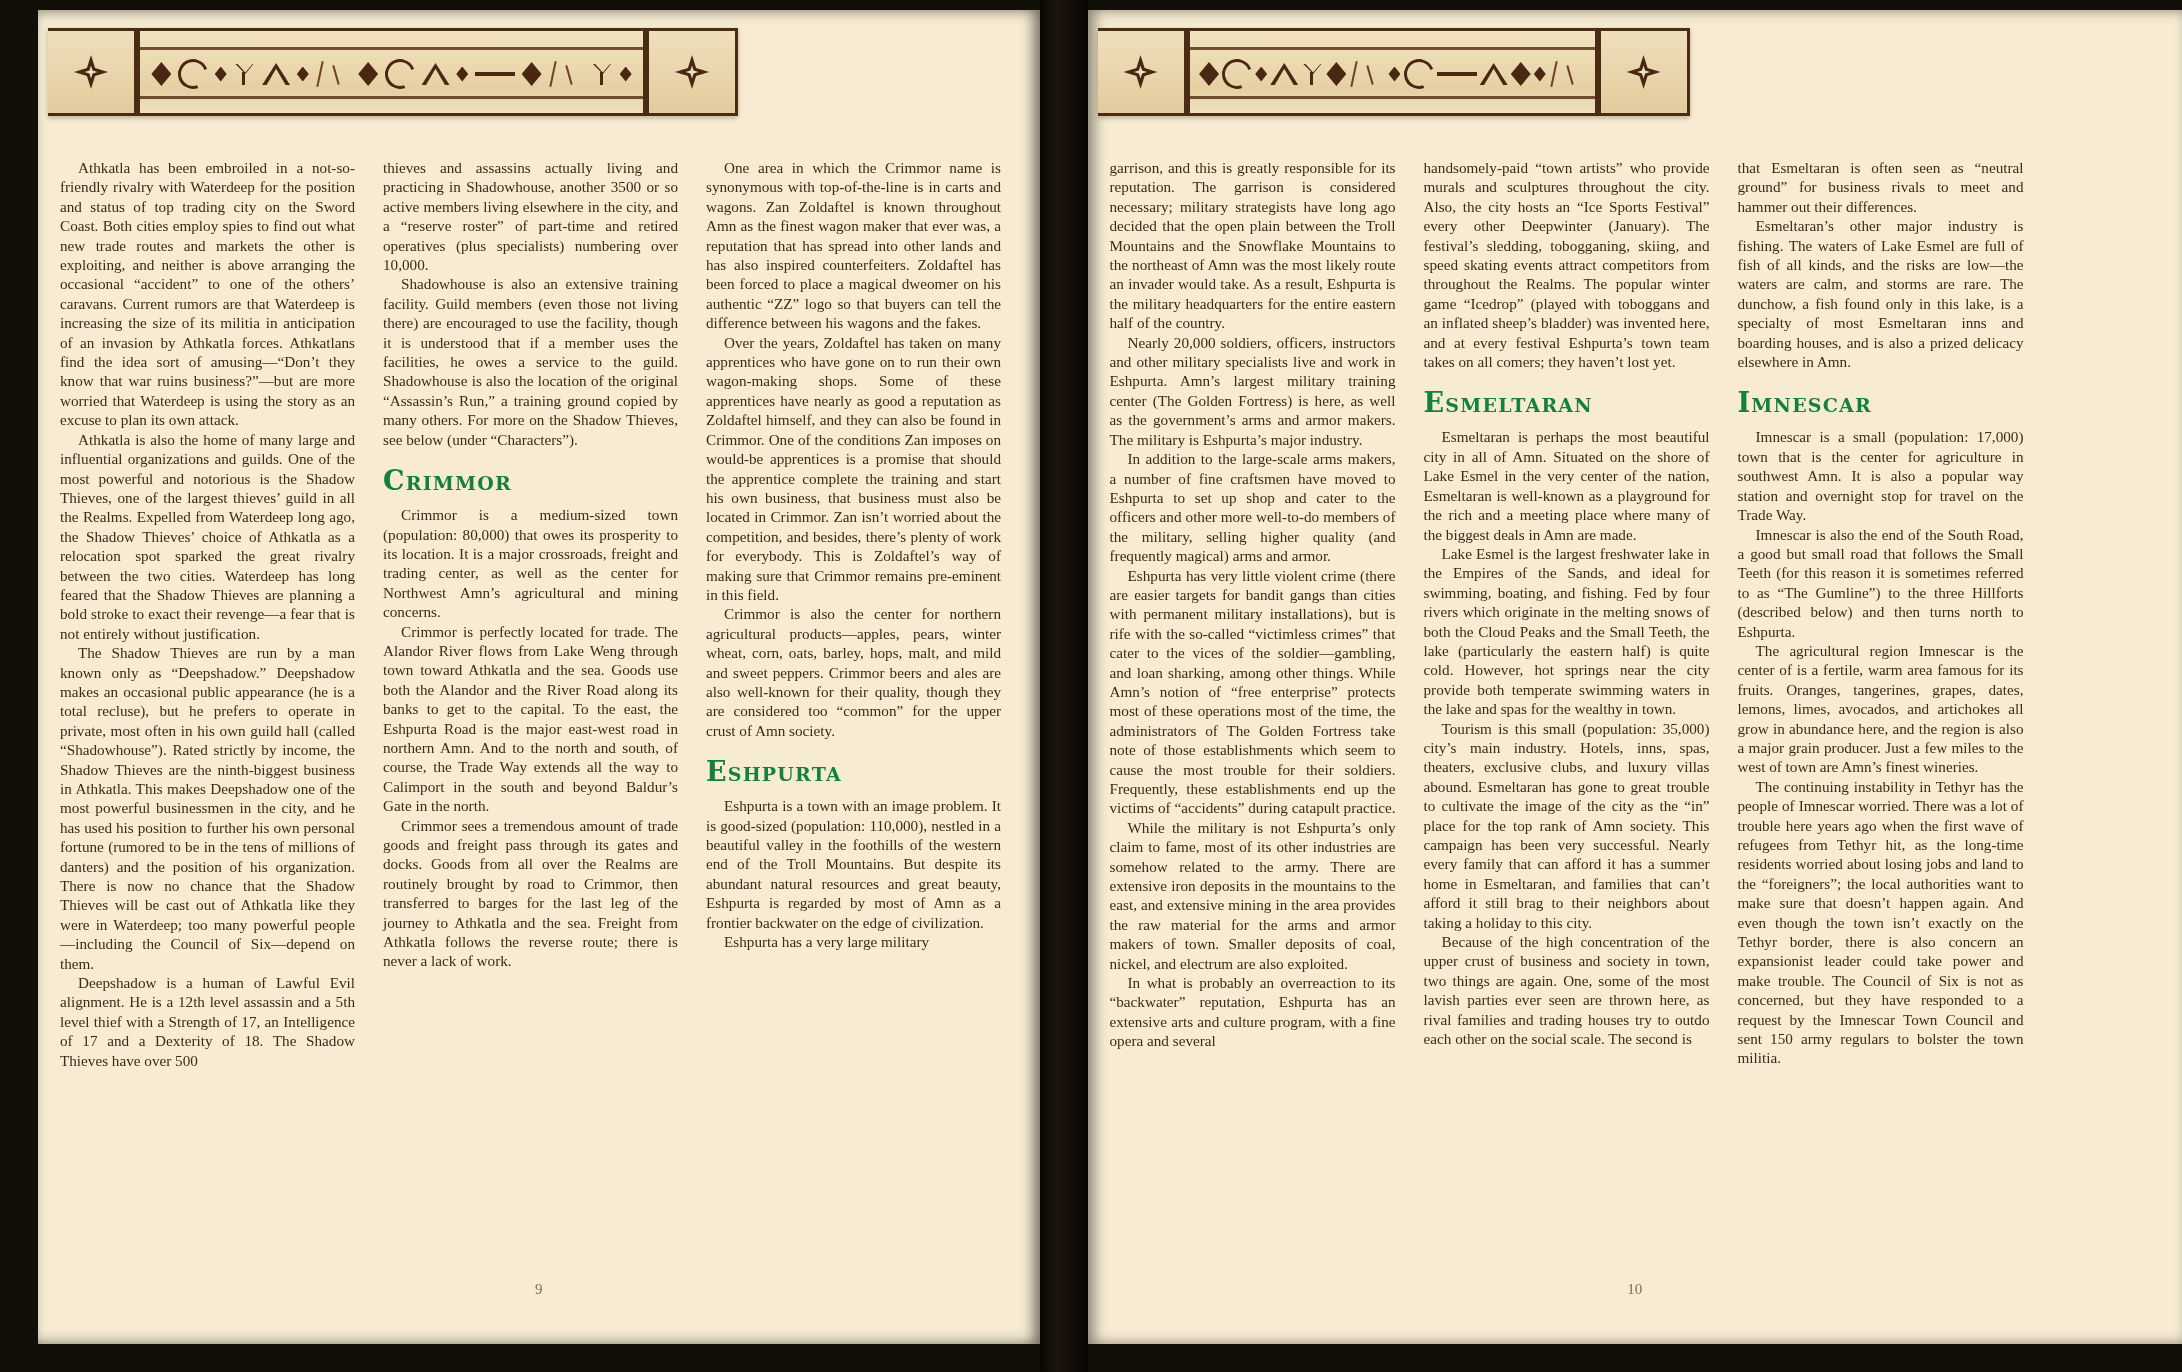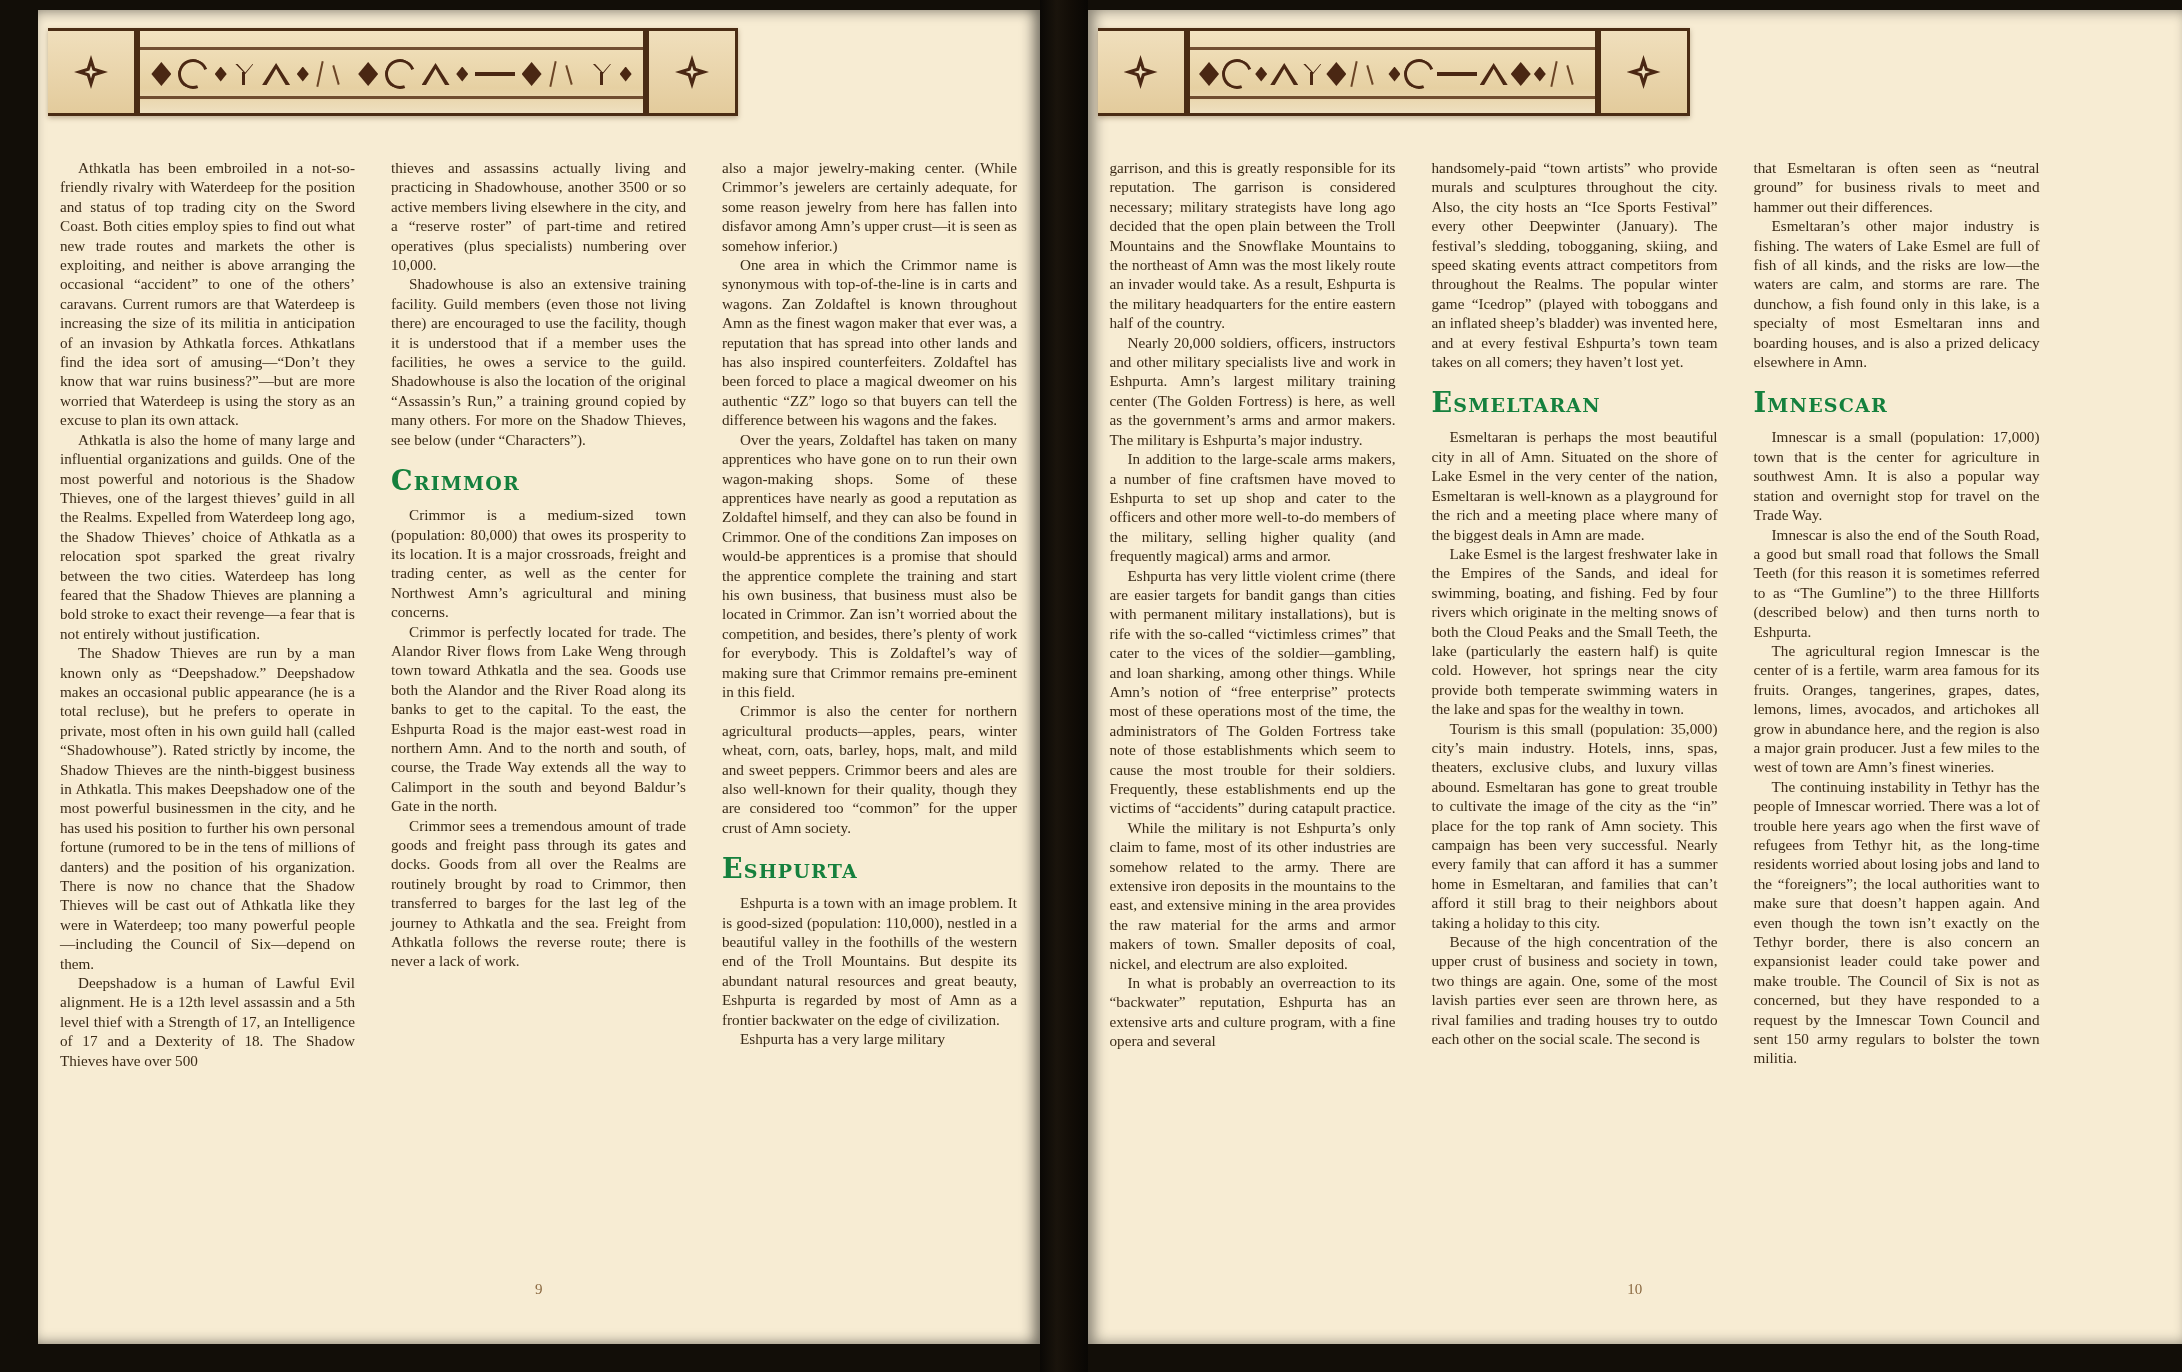--- a/index.html
+++ b/index.html
@@ -101,21 +101,21 @@
   .gl-crack::before{content:"";position:absolute;left:4px;top:0;width:2px;height:26px;
     background:#6b4526;transform:rotate(12deg);}
   .gl-crack::after{content:"";position:absolute;left:20px;top:4px;width:2px;height:20px;
     background:#6b4526;transform:rotate(-16deg);}
   .gl-bar{width:40px;height:4px;background:#4a2713;}
 
   
   .cols{
     display:flex;
     margin:42px 20px 0 22px;
-    gap:36px;
+    gap:28px;
   }
   .page-left .cols{margin-left:22px;margin-right:18px;}
   .col{
     width:295px;
     font-size:15.2px;
     line-height:19.4px;
     color:#3a2a17;
     text-align:justify;
     -webkit-hyphens:auto;hyphens:auto;
   }
@@ -185,21 +185,20 @@
         </div>
       <div class="col">
           <p class="noind">thieves and assassins actually living and practicing in Shadowhouse, another 3500 or so active members living elsewhere in the city, and a “reserve roster” of part-time and retired operatives (plus specialists) numbering over 10,000.</p>
           <p>Shadowhouse is also an extensive training facility. Guild members (even those not living there) are encouraged to use the facility, though it is understood that if a member uses the facilities, he owes a service to the guild. Shadowhouse is also the location of the original “Assassin’s Run,” a training ground copied by many others. For more on the Shadow Thieves, see below (under “Characters”).</p>
           <h2 class="section">Crimmor</h2>
           <p>Crimmor is a medium-sized town (population: 80,000) that owes its prosperity to its location. It is a major crossroads, freight and trading center, as well as the center for Northwest Amn’s agricultural and mining concerns.</p>
           <p>Crimmor is perfectly located for trade. The Alandor River flows from Lake Weng through town toward Athkatla and the sea. Goods use both the Alandor and the River Road along its banks to get to the capital. To the east, the Eshpurta Road is the major east-west road in northern Amn. And to the north and south, of course, the Trade Way extends all the way to Calimport in the south and beyond Baldur’s Gate in the north.</p>
           <p>Crimmor sees a tremendous amount of trade goods and freight pass through its gates and docks. Goods from all over the Realms are routinely brought by road to Crimmor, then transferred to barges for the last leg of the journey to Athkatla and the sea. Freight from Athkatla follows the reverse route; there is never a lack of work.</p>
         </div>
       <div class="col">
-          <p class="noind">also a major jewelry-making center. (While Crimmor’s jewelers are certainly adequate, for some reason jewelry from here has fallen into disfavor among Amn’s upper crust—it is seen as somehow inferior.)</p>
           <p>One area in which the Crimmor name is synonymous with top-of-the-line is in carts and wagons. Zan Zoldaftel is known throughout Amn as the finest wagon maker that ever was, a reputation that has spread into other lands and has also inspired counterfeiters. Zoldaftel has been forced to place a magical dweomer on his authentic “ZZ” logo so that buyers can tell the difference between his wagons and the fakes.</p>
           <p>Over the years, Zoldaftel has taken on many apprentices who have gone on to run their own wagon-making shops. Some of these apprentices have nearly as good a reputation as Zoldaftel himself, and they can also be found in Crimmor. One of the conditions Zan imposes on would-be apprentices is a promise that should the apprentice complete the training and start his own business, that business must also be located in Crimmor. Zan isn’t worried about the competition, and besides, there’s plenty of work for everybody. This is Zoldaftel’s way of making sure that Crimmor remains pre-eminent in this field.</p>
           <p>Crimmor is also the center for northern agricultural products—apples, pears, winter wheat, corn, oats, barley, hops, malt, and mild and sweet peppers. Crimmor beers and ales are also well-known for their quality, though they are considered too “common” for the upper crust of Amn society.</p>
           <h2 class="section">Eshpurta</h2>
           <p>Eshpurta is a town with an image problem. It is good-sized (population: 110,000), nestled in a beautiful valley in the foothills of the western end of the Troll Mountains. But despite its abundant natural resources and great beauty, Eshpurta is regarded by most of Amn as a frontier backwater on the edge of civilization.</p>
           <p>Eshpurta has a very large military</p>
         </div>
     </div>
 
     <div class="pagenum">9</div>

